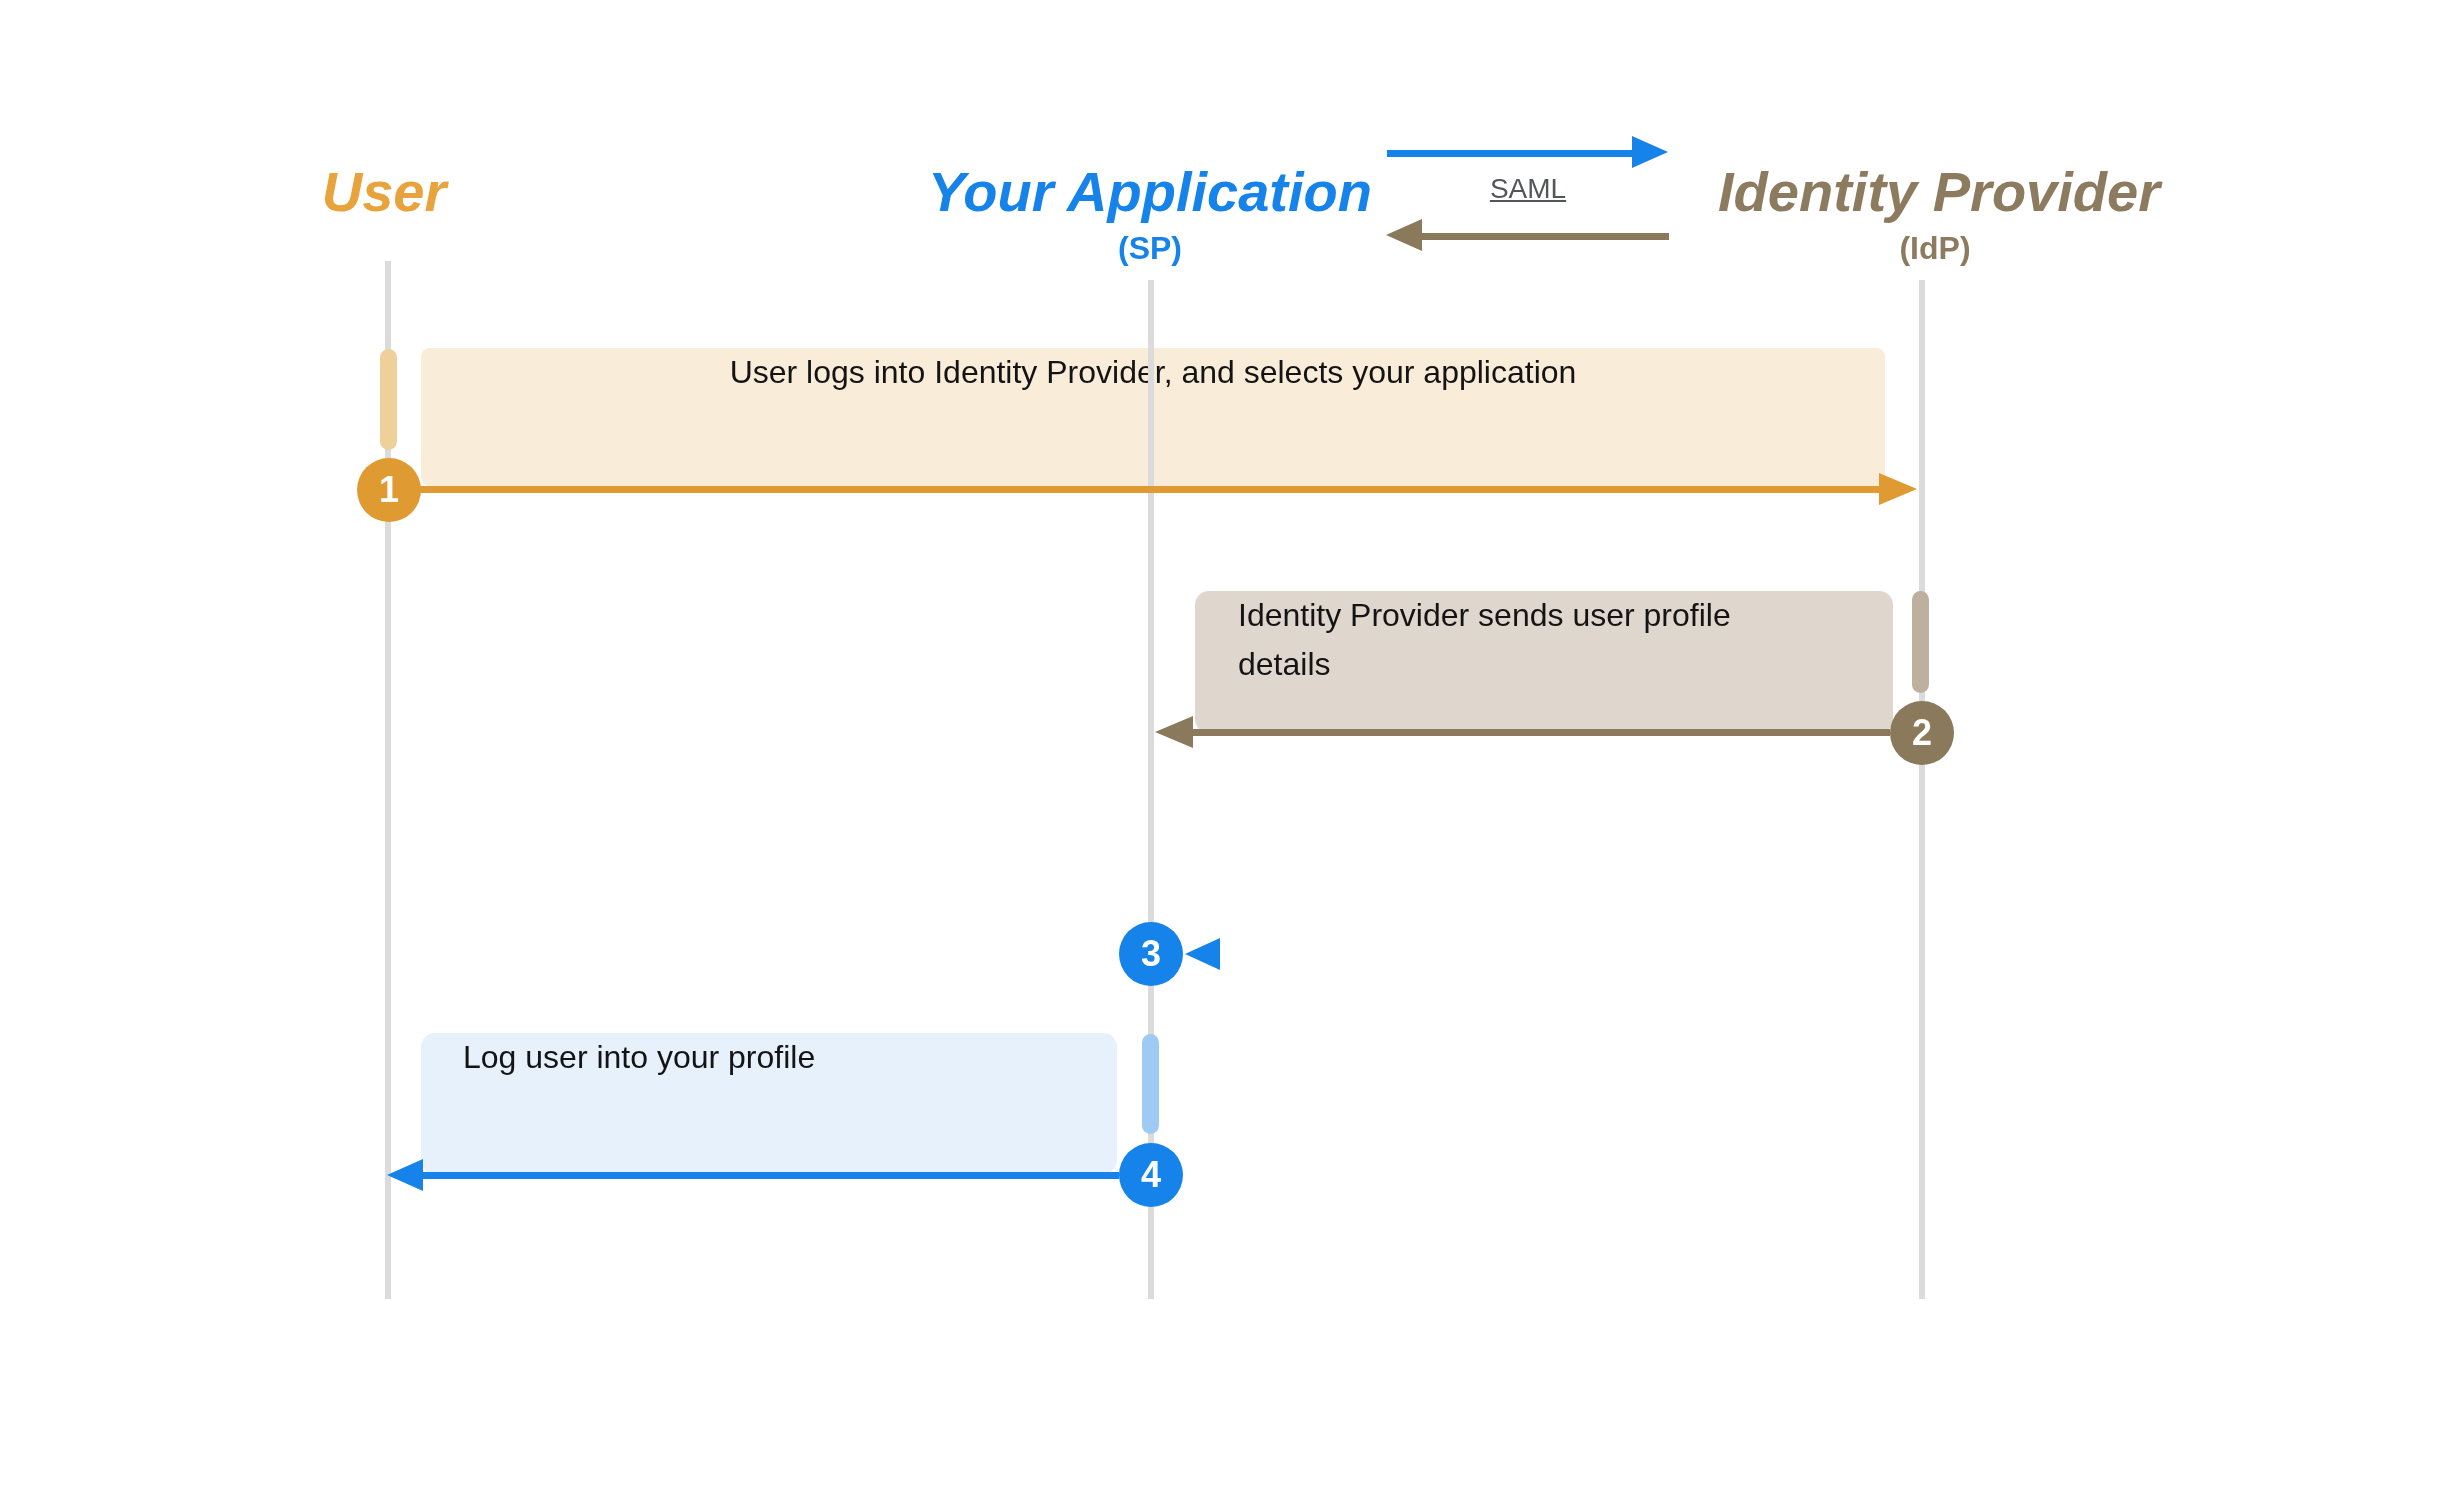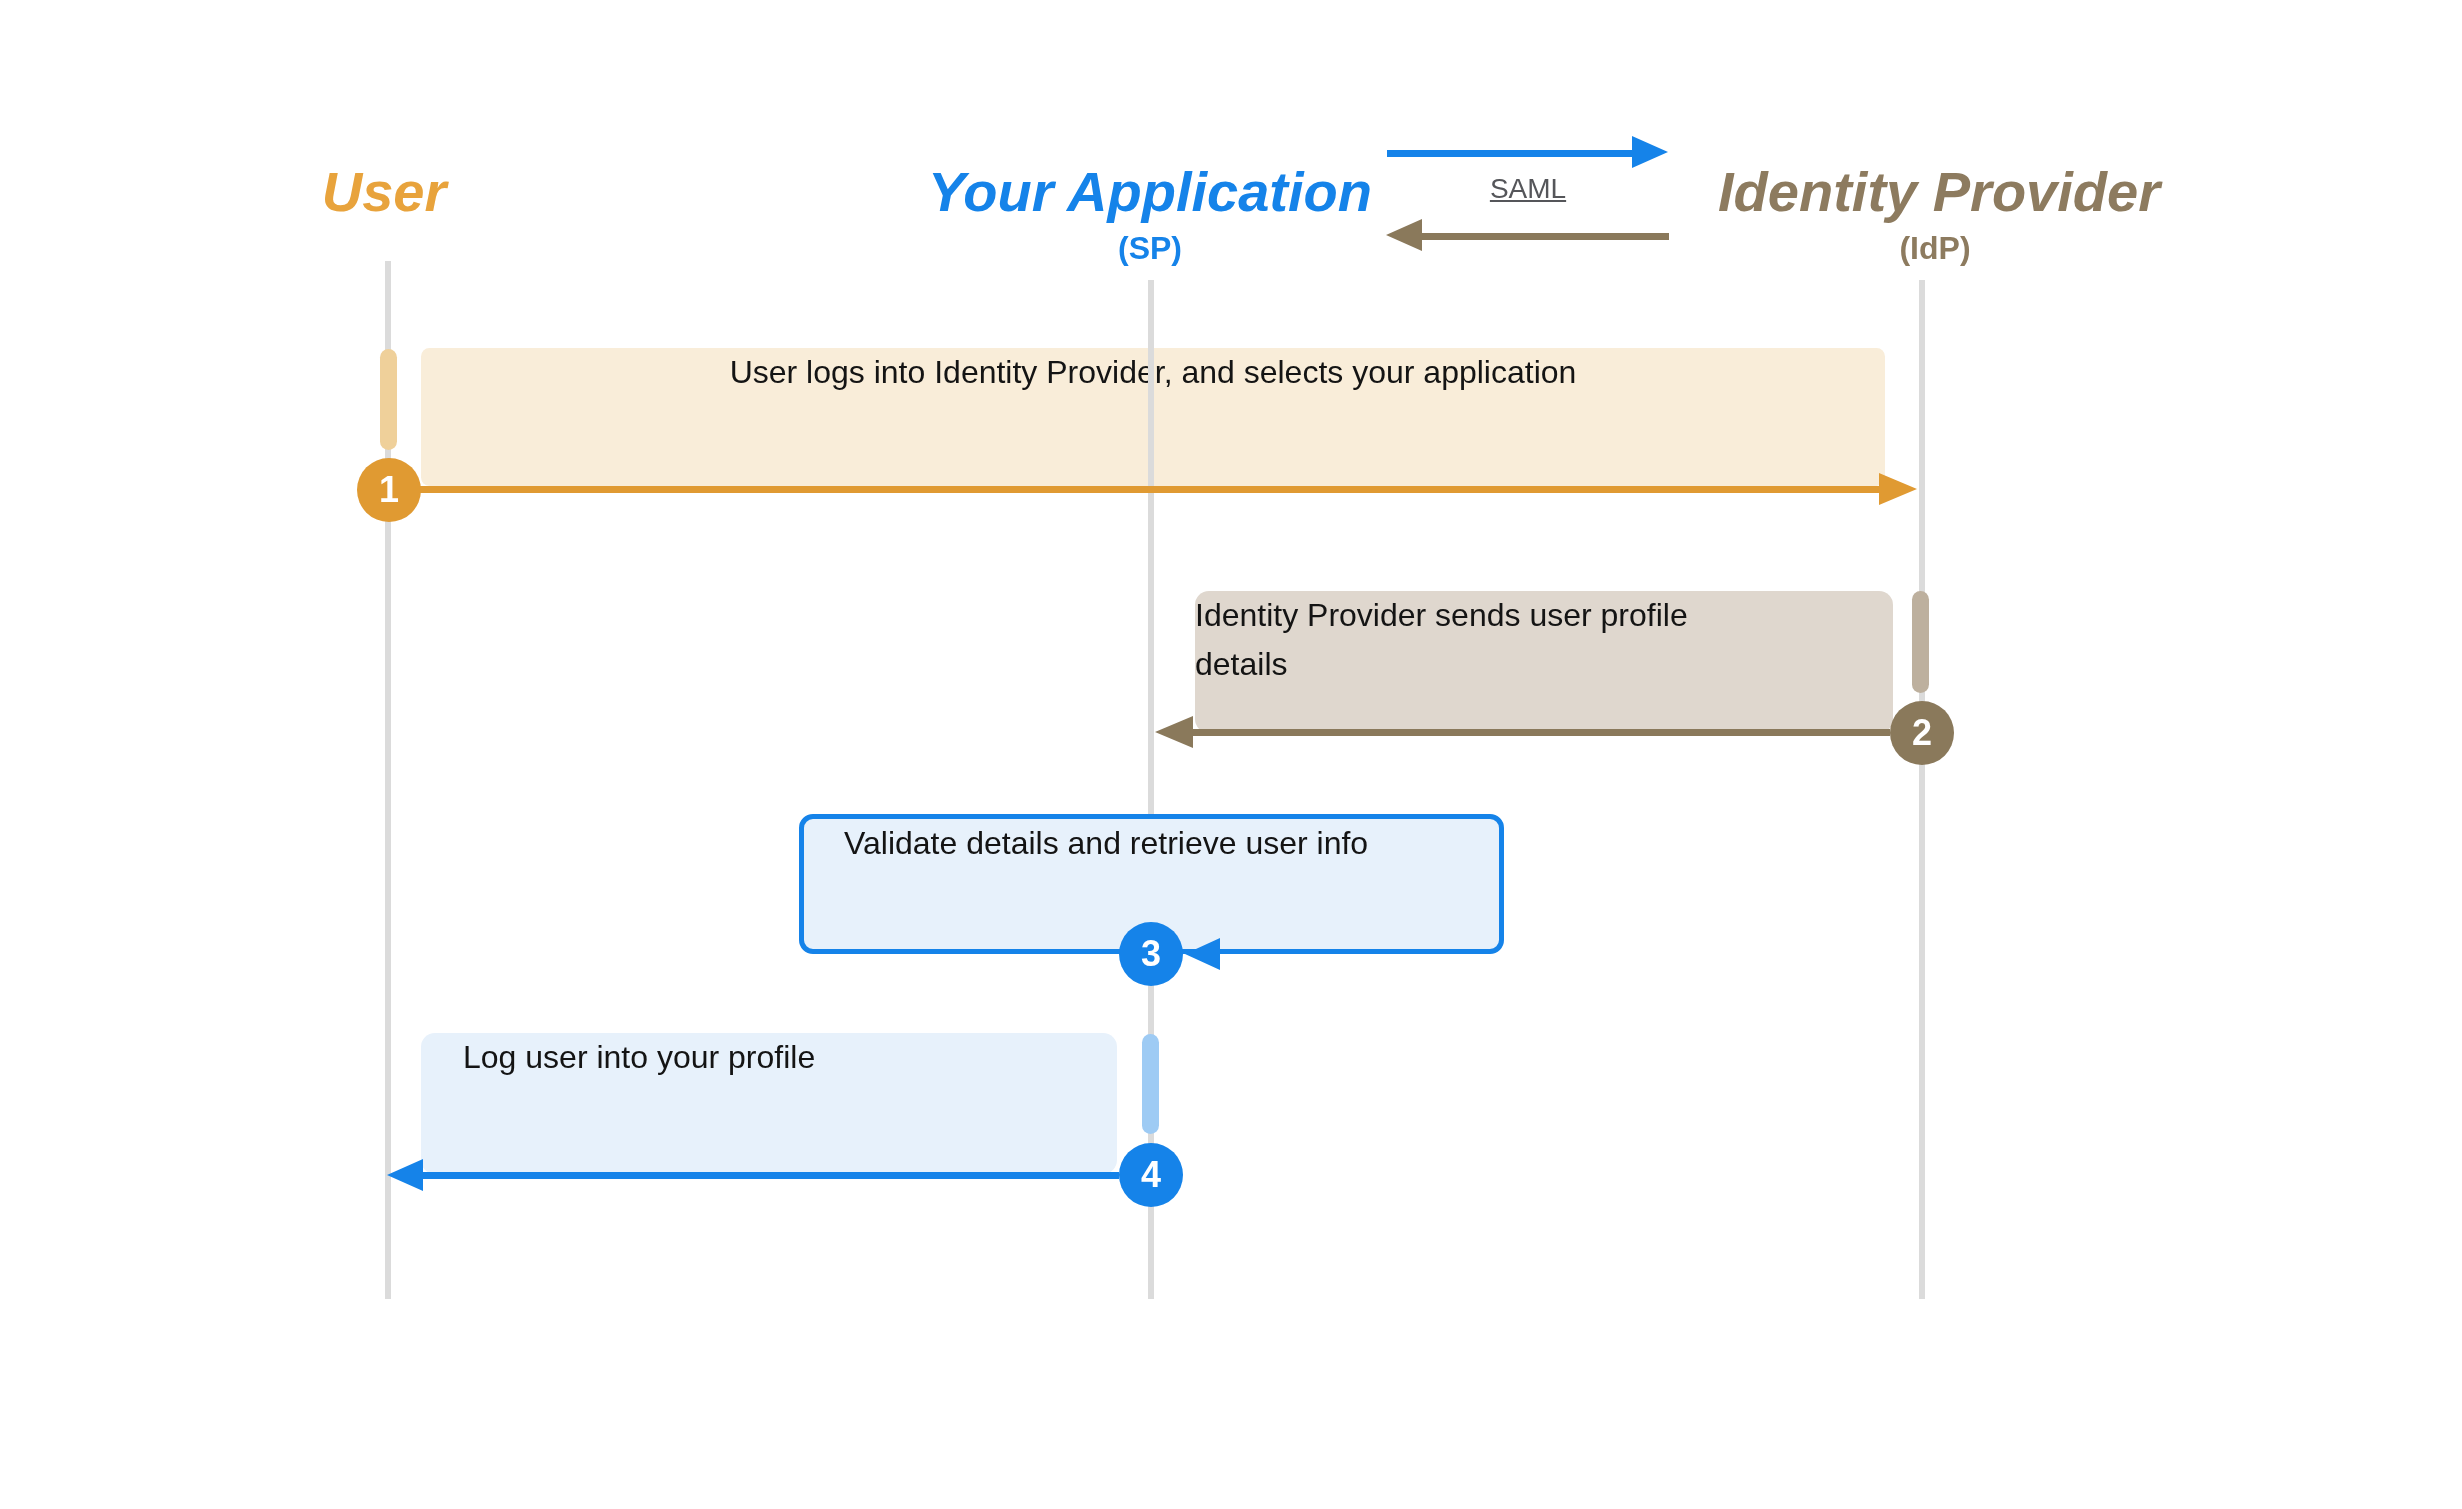--- a/index.html
+++ b/index.html
@@ -72,34 +72,31 @@
   <div class="tri tri-left" style="left:1386px;top:219px;border-right:36px solid var(--brown-main);"></div>
   <div class="hline" style="left:1422px;top:233px;width:247px;background:var(--brown-main);"></div>
 
   <div class="activation" style="left:380px;top:349px;height:101px;background:var(--orange-activation);"></div>
   <div class="hline" style="left:389px;top:486px;width:1490px;background:var(--orange-main);"></div>
   <div class="tri tri-right" style="left:1879px;top:473px;border-left:38px solid var(--orange-main);"></div>
   <div class="badge" style="left:357px;top:458px;background:var(--orange-main);">
     <span>1</span>
   </div>
 
-  <div class="msg-box" style="left:1195px;top:591px;width:698px;height:142px;border-radius:14px;background:var(--box2-fill);z-index:3;">
+  <div class="msg-box" style="left:1195px;top:591px;width:698px;height:142px;border-radius:14px;background:var(--box2-fill);padding-left:43px;z-index:3;">
     <span>Identity Provider sends user profile
 details</span>
   </div>
   <div class="activation" style="left:1912px;top:591px;height:102px;background:var(--brown-activation);"></div>
   <div class="hline" style="left:1192px;top:729px;width:698px;background:var(--brown-main);"></div>
   <div class="tri tri-left" style="left:1155px;top:716px;border-right:38px solid var(--brown-main);"></div>
   <div class="badge" style="left:1890px;top:701px;background:var(--brown-main);">
     <span>2</span>
   </div>
 
-  <div class="msg-box" style="left:799px;top:814px;width:705px;height:140px;border-radius:14px;background:var(--blue-fill);border:5.6px solid var(--blue-main);padding-left:40px;z-index:3;">
-    <span>Validate details and retrieve user info</span>
-  </div>
   <div class="tri tri-left" style="left:1185px;top:938px;border-right:35px solid var(--blue-main);"></div>
   <div class="badge" style="left:1119px;top:922px;background:var(--blue-main);">
     <span>3</span>
   </div>
 
   <div class="msg-box" style="left:421px;top:1033px;width:696px;height:141px;border-radius:14px;background:var(--blue-fill);padding-left:42px;z-index:3;">
     <span>Log user into your profile</span>
   </div>
   <div class="activation" style="left:1142px;top:1034px;height:100px;background:var(--blue-activation);"></div>
   <div class="hline" style="left:421px;top:1172px;width:698px;background:var(--blue-main);"></div>

